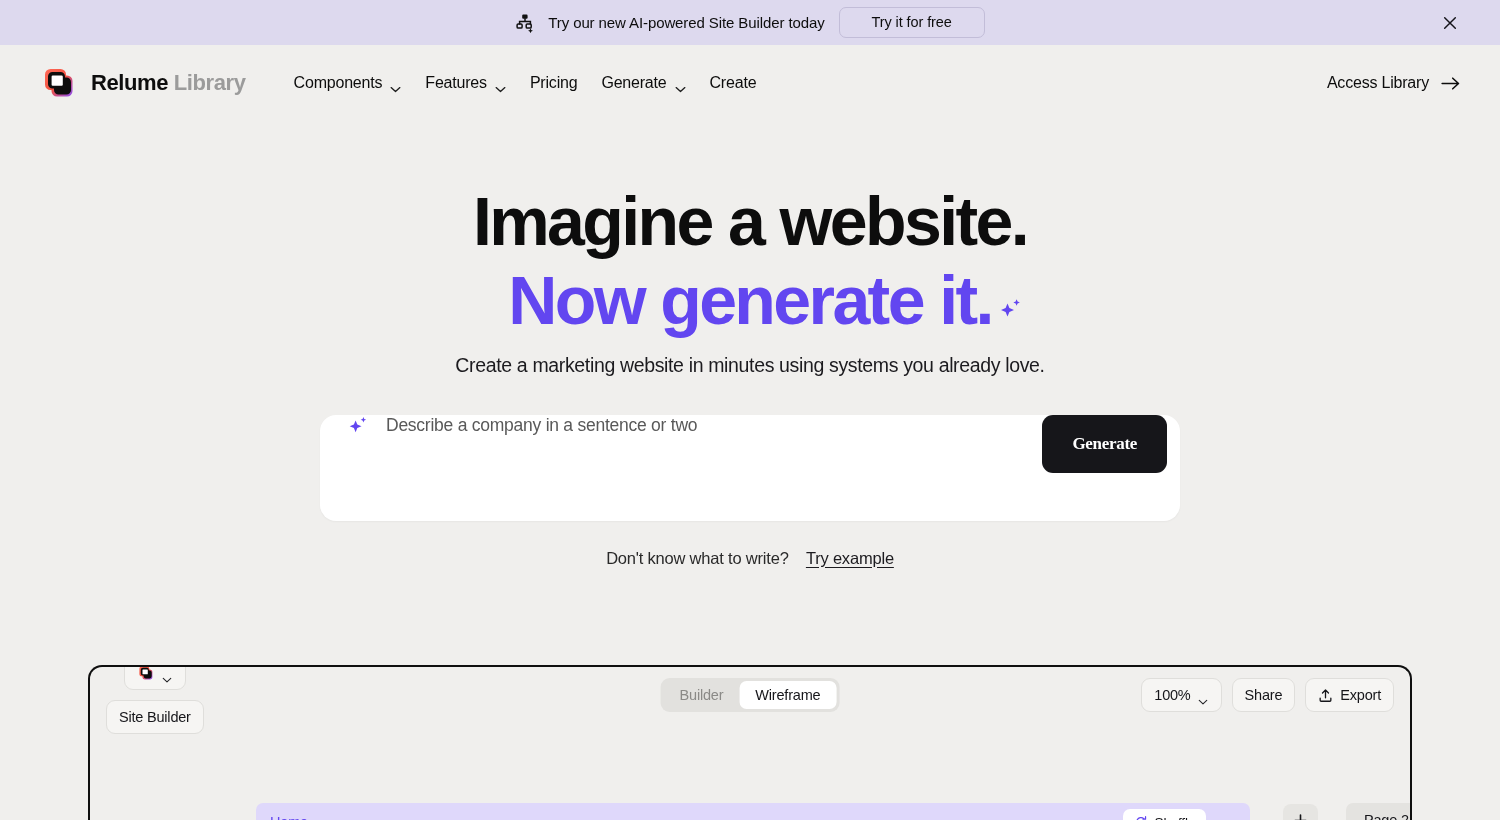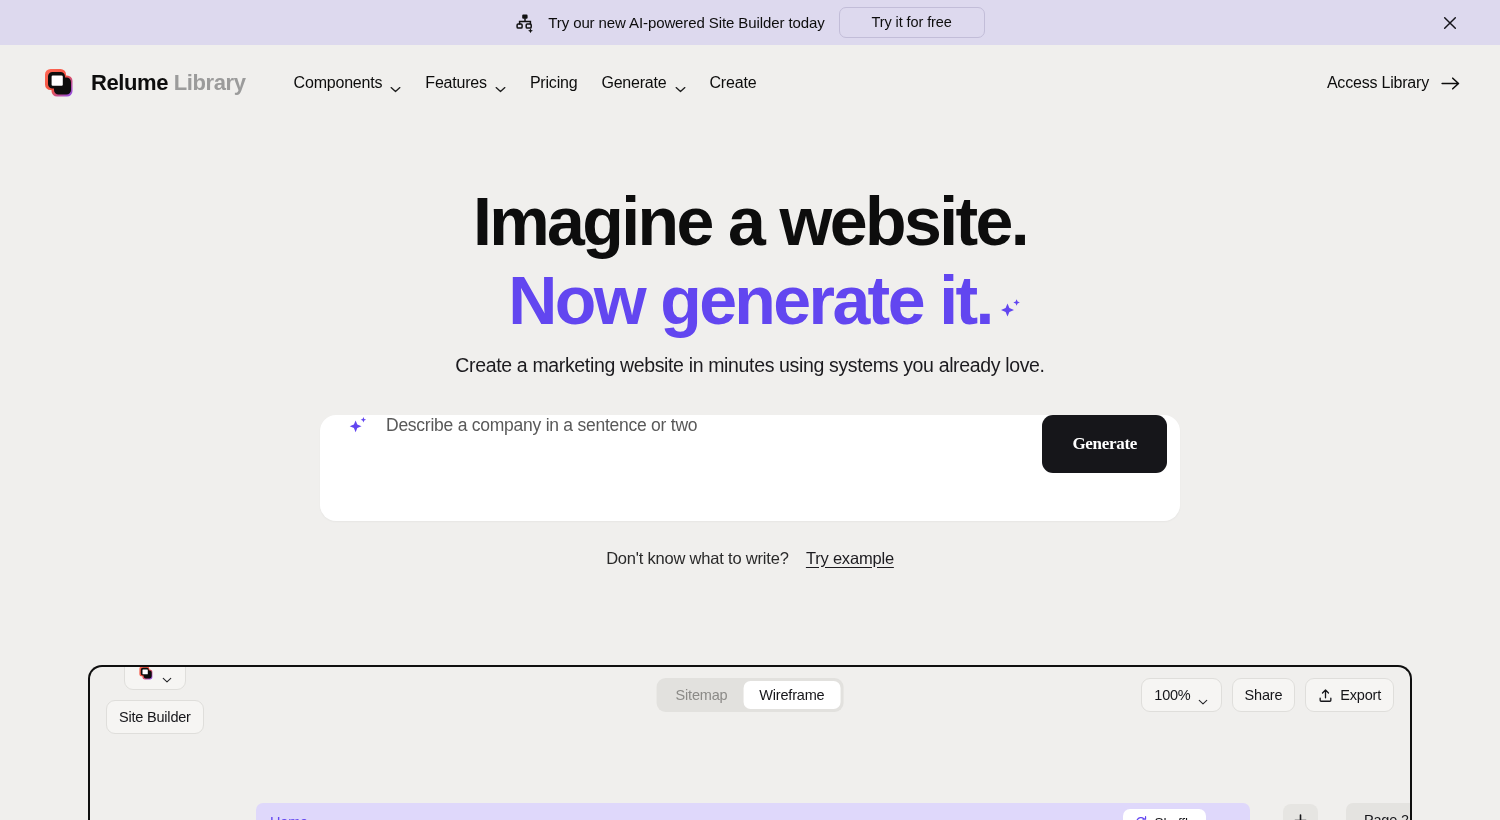--- a/index.html
+++ b/index.html
@@ -428,21 +428,21 @@
         <span class="chev">
           <svg viewBox="0 0 12 8" width="10" height="6" fill="none" stroke="#16161a" stroke-width="1.5" stroke-linecap="round" stroke-linejoin="round">
               <path d="M1 1.8L6 6.4l5-4.6"></path>
             </svg>
         </span>
       </button>
       <button class="mini-btn">Site Builder</button>
     </div>
 
     <div class="seg">
-      <button class="seg-item">Sitemap</button>
+      <button class="seg-item">Builder</button>
       <button class="seg-item active">Wireframe</button>
     </div>
 
     <div class="tb-right">
       <button class="mini-btn">
         <span>100%</span>
         <span class="chev">
           <svg viewBox="0 0 12 8" width="10" height="6" fill="none" stroke="#16161a" stroke-width="1.5" stroke-linecap="round" stroke-linejoin="round">
               <path d="M1 1.8L6 6.4l5-4.6"></path>
             </svg>

